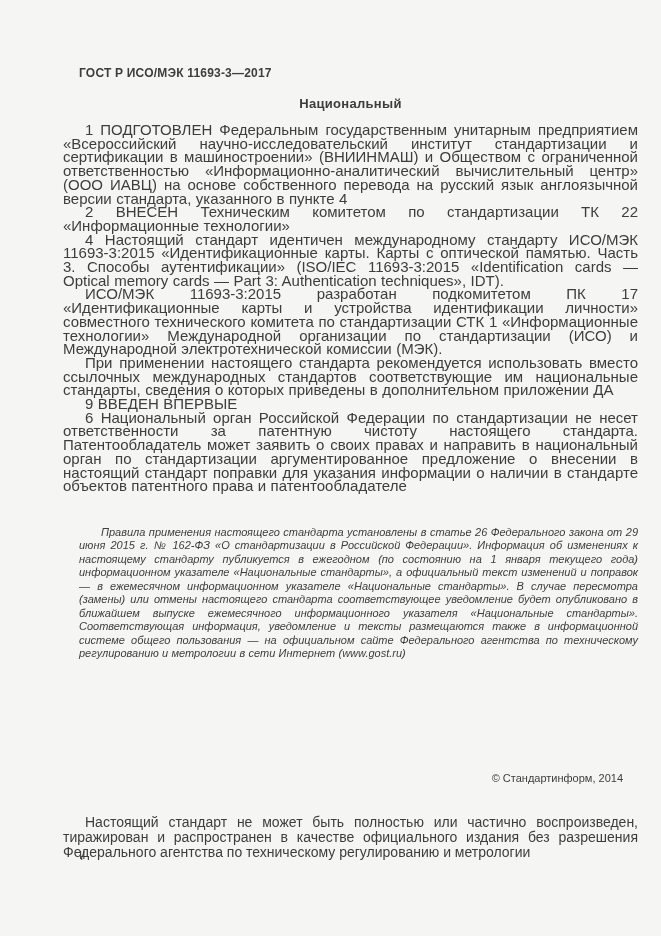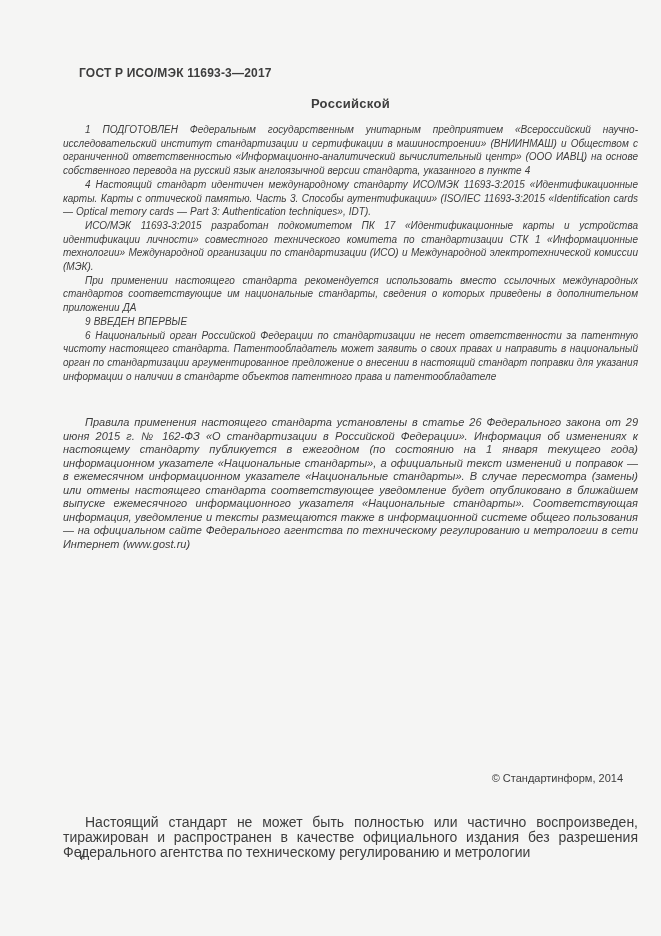--- a/index.html
+++ b/index.html
@@ -28,29 +28,28 @@
   }
   .section-title {
     margin:0 0 12px 0;
     text-align:center;
     font-size:13px;
     font-weight:bold;
     letter-spacing:.3px;
   }
   p.body {
     margin:0;
-    font-size:10px;
+    font-size:15px;
     line-height:13.7px;
     text-align:justify;
     text-indent:22px;
     word-spacing:.3px;
-    font-style:italic;
   }
   p.legal {
-    margin:33px 0 0 0;
+    margin:33px 0 0 16px;
     font-size:11px;
     line-height:13.5px;
     text-align:justify;
     text-indent:22px;
     font-style:italic;
     word-spacing:.3px;
   }
   .mb13 { margin-bottom:13px; }
   .mb9  { margin-bottom:9px; }
   .mb6  { margin-bottom:6px; }
@@ -77,24 +76,25 @@
   }
 </style>
 </head>
 <body>
 
 <div class="page">
 
   <div class="content">
     <div class="doc-code">ГОСТ Р ИСО/МЭК 11693-3—2017</div>
 
-    <h1 class="section-title">Российской</h1>
+    <h1 class="section-title">Национальный</h1>
 
     <p class="body mb13">1 ПОДГОТОВЛЕН Федеральным государственным унитарным предприятием «Всероссийский научно-исследовательский институт стандартизации и сертификации в машиностроении» (ВНИИНМАШ) и Обществом с ограниченной ответственностью «Информационно-аналитический вычислительный центр» (ООО ИАВЦ) на основе собственного перевода на русский язык англоязычной версии стандарта, указанного в пункте 4</p>
 
+    <p class="body mb9">2 ВНЕСЕН Техническим комитетом по стандартизации ТК 22 «Информационные технологии»</p>
 
 
     <p class="body">4 Настоящий стандарт идентичен международному стандарту ИСО/МЭК 11693-3:2015 «Идентификационные карты. Карты с оптической памятью. Часть 3. Способы аутентификации» (ISO/IEC 11693-3:2015 «Identification cards — Optical memory cards — Part 3: Authentication techniques», IDT).</p>
 
     <p class="body">ИСО/МЭК 11693-3:2015 разработан подкомитетом ПК 17 «Идентификационные карты и устройства идентификации личности» совместного технического комитета по стандартизации СТК 1 «Информационные технологии» Международной организации по стандартизации (ИСО) и Международной электротехнической комиссии (МЭК).</p>
 
     <p class="body mb9">При применении настоящего стандарта рекомендуется использовать вместо ссылочных международных стандартов соответствующие им национальные стандарты, сведения о которых приведены в дополнительном приложении ДА</p>
 
     <p class="body mb10">9 ВВЕДЕН ВПЕРВЫЕ</p>
 

